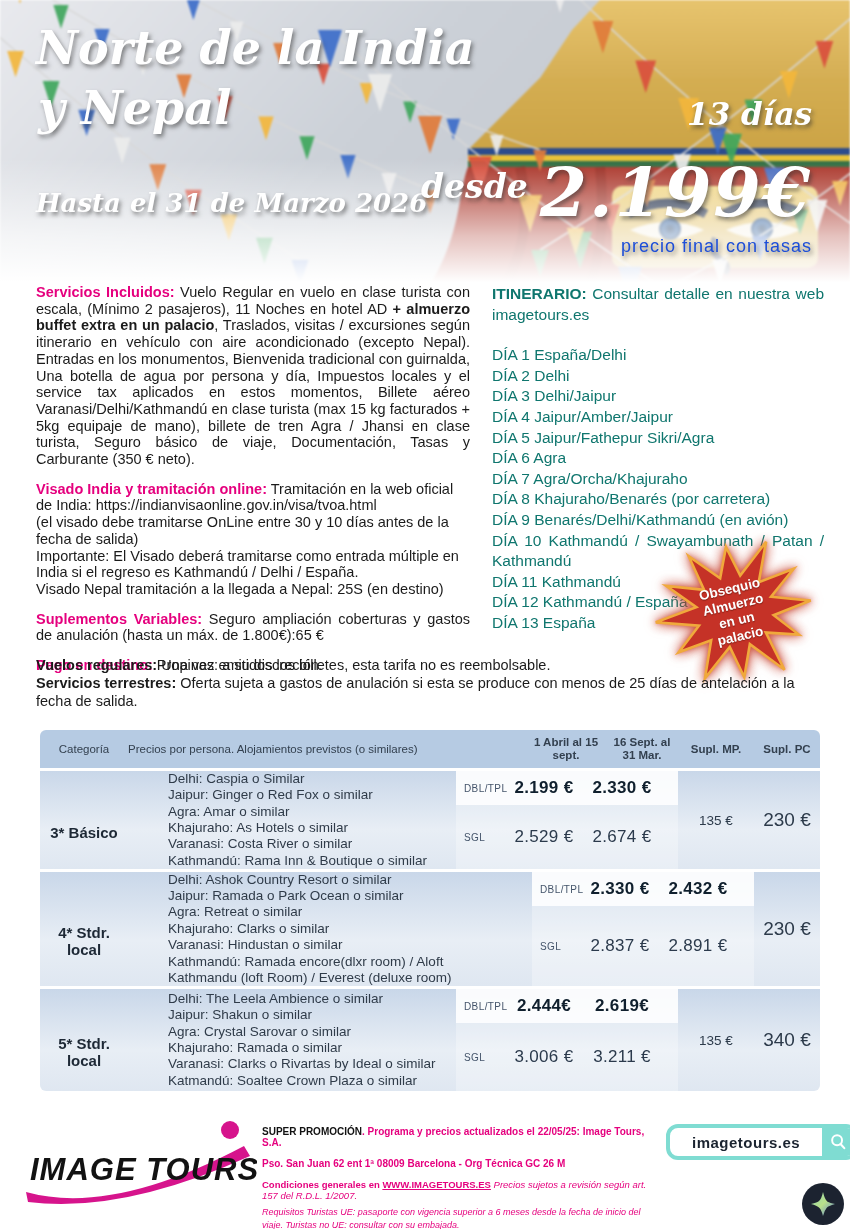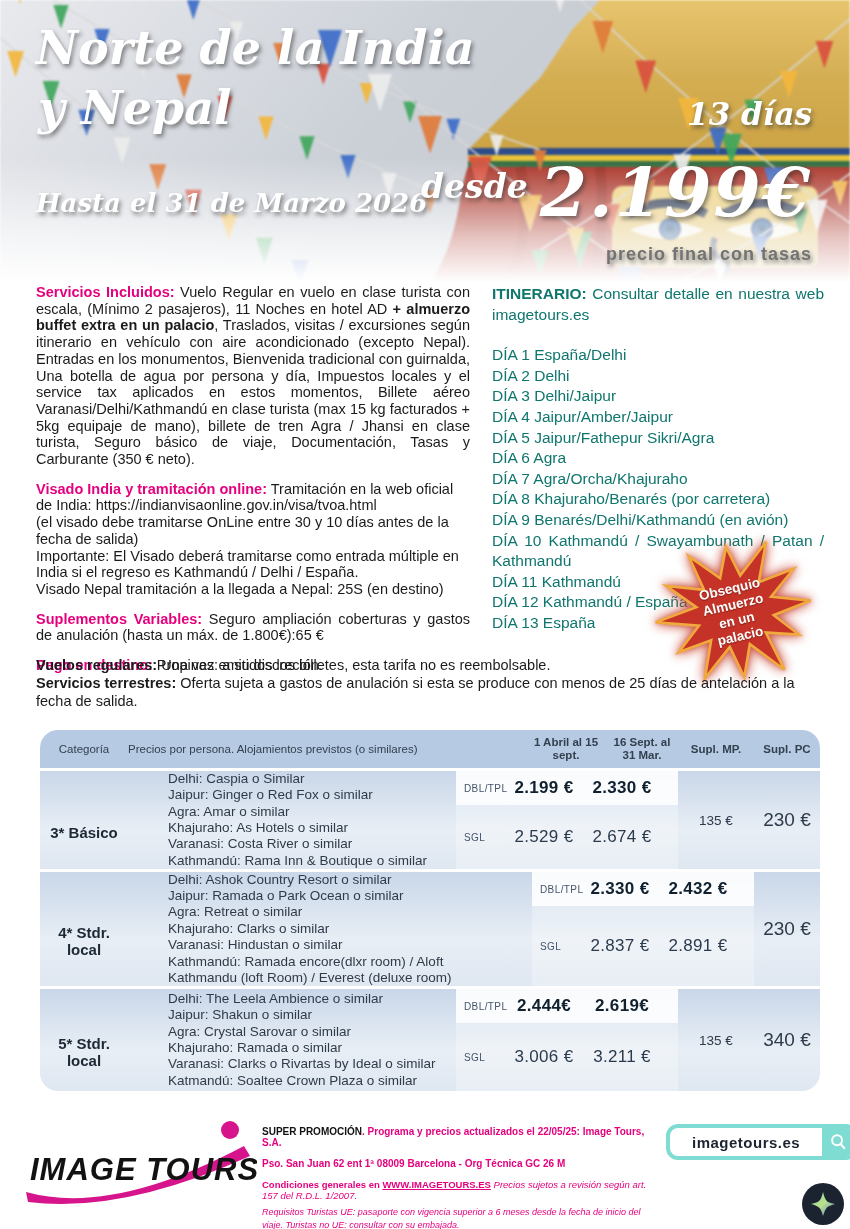--- a/index.html
+++ b/index.html
@@ -16,22 +16,22 @@
   .hero-title{left:36px;top:18px;font-size:46px;line-height:60px;}
   .hero-title .l2{padding-left:2px;}
   .hero-validity{left:36px;top:188px;font-size:26px;}
   .hero-right{position:absolute;right:38px;top:96px;text-align:right;color:#fff;
     font-family:"DejaVu Serif",serif;font-style:italic;font-weight:bold;
     text-shadow:2px 3px 4px rgba(50,50,50,.55);}
   .hero-days{font-size:31px;}
   .hero-priceline{margin-top:20px;white-space:nowrap;}
   .hero-desde{font-size:33px;margin-right:12px;vertical-align:18px;}
   .hero-price{font-size:68px;letter-spacing:2px;}
-  .hero-pricenote{font-family:"Liberation Sans",sans-serif;font-style:normal;font-weight:700;
-    font-size:18px;color:#737373;letter-spacing:1px;margin-top:12px;}
+  .hero-pricenote{font-family:"Liberation Sans",sans-serif;font-style:normal;font-weight:400;
+    font-size:18px;color:#1d4ed8;letter-spacing:1px;margin-top:4px;}
 
   
   .col-left{position:absolute;left:36px;top:284px;width:434px;font-size:14.5px;line-height:16.7px;color:#1b1b1b;}
   .col-left p{margin:0 0 13px 0;}
   .just{text-align:justify;}
   .lbl{color:#e5007e;font-weight:bold;}
   .blk{font-weight:bold;}
   .col-right{position:absolute;left:492px;top:284px;width:332px;font-size:15.5px;line-height:20.6px;color:#0f766e;}
   .itin-intro{text-align:justify;margin:0 0 20px 0;}
   .itin-lbl{font-weight:bold;}
@@ -40,21 +40,21 @@
   .blbl{font-weight:bold;}
 
   
   .badge{position:absolute;left:645px;top:533px;width:180px;height:160px;}
   .badge svg{position:absolute;inset:0;filter:drop-shadow(0 0 6px rgba(198,60,40,.75)) drop-shadow(0 0 2px rgba(198,60,40,.6));}
   .badge-text{position:absolute;inset:0;display:flex;flex-direction:column;align-items:center;justify-content:center;
     transform:rotate(-13deg);color:#fff;font-weight:bold;font-size:13.5px;line-height:16px;text-align:center;
     text-shadow:0 1px 1px rgba(90,20,10,.6);}
 
   
-  .pricetable{position:absolute;left:40px;top:730px;width:780px;border-radius:18px;overflow:hidden;
+  .pricetable{position:absolute;left:40px;top:730px;width:780px;border-radius:6px;overflow:hidden;
     color:#2c3a4a;}
   .thead{display:flex;align-items:center;height:38px;background:#b6cbe3;font-size:11.5px;color:#33404f;}
   .h-cat{width:88px;text-align:center;}
   .h-desc{width:350px;}
   .h-sp{width:48px;}
   .h-p{width:80px;text-align:center;font-weight:bold;line-height:13px;}
   .h-p2{width:72px;text-align:center;font-weight:bold;line-height:13px;}
   .h-s1{width:76px;text-align:center;font-weight:bold;}
   .h-s2{width:66px;text-align:center;font-weight:bold;}
   .trow{display:flex;background:linear-gradient(180deg,#c9d7e9 0%,#e8eef5 60%,#dfe7f1 100%);margin-top:3px;}

